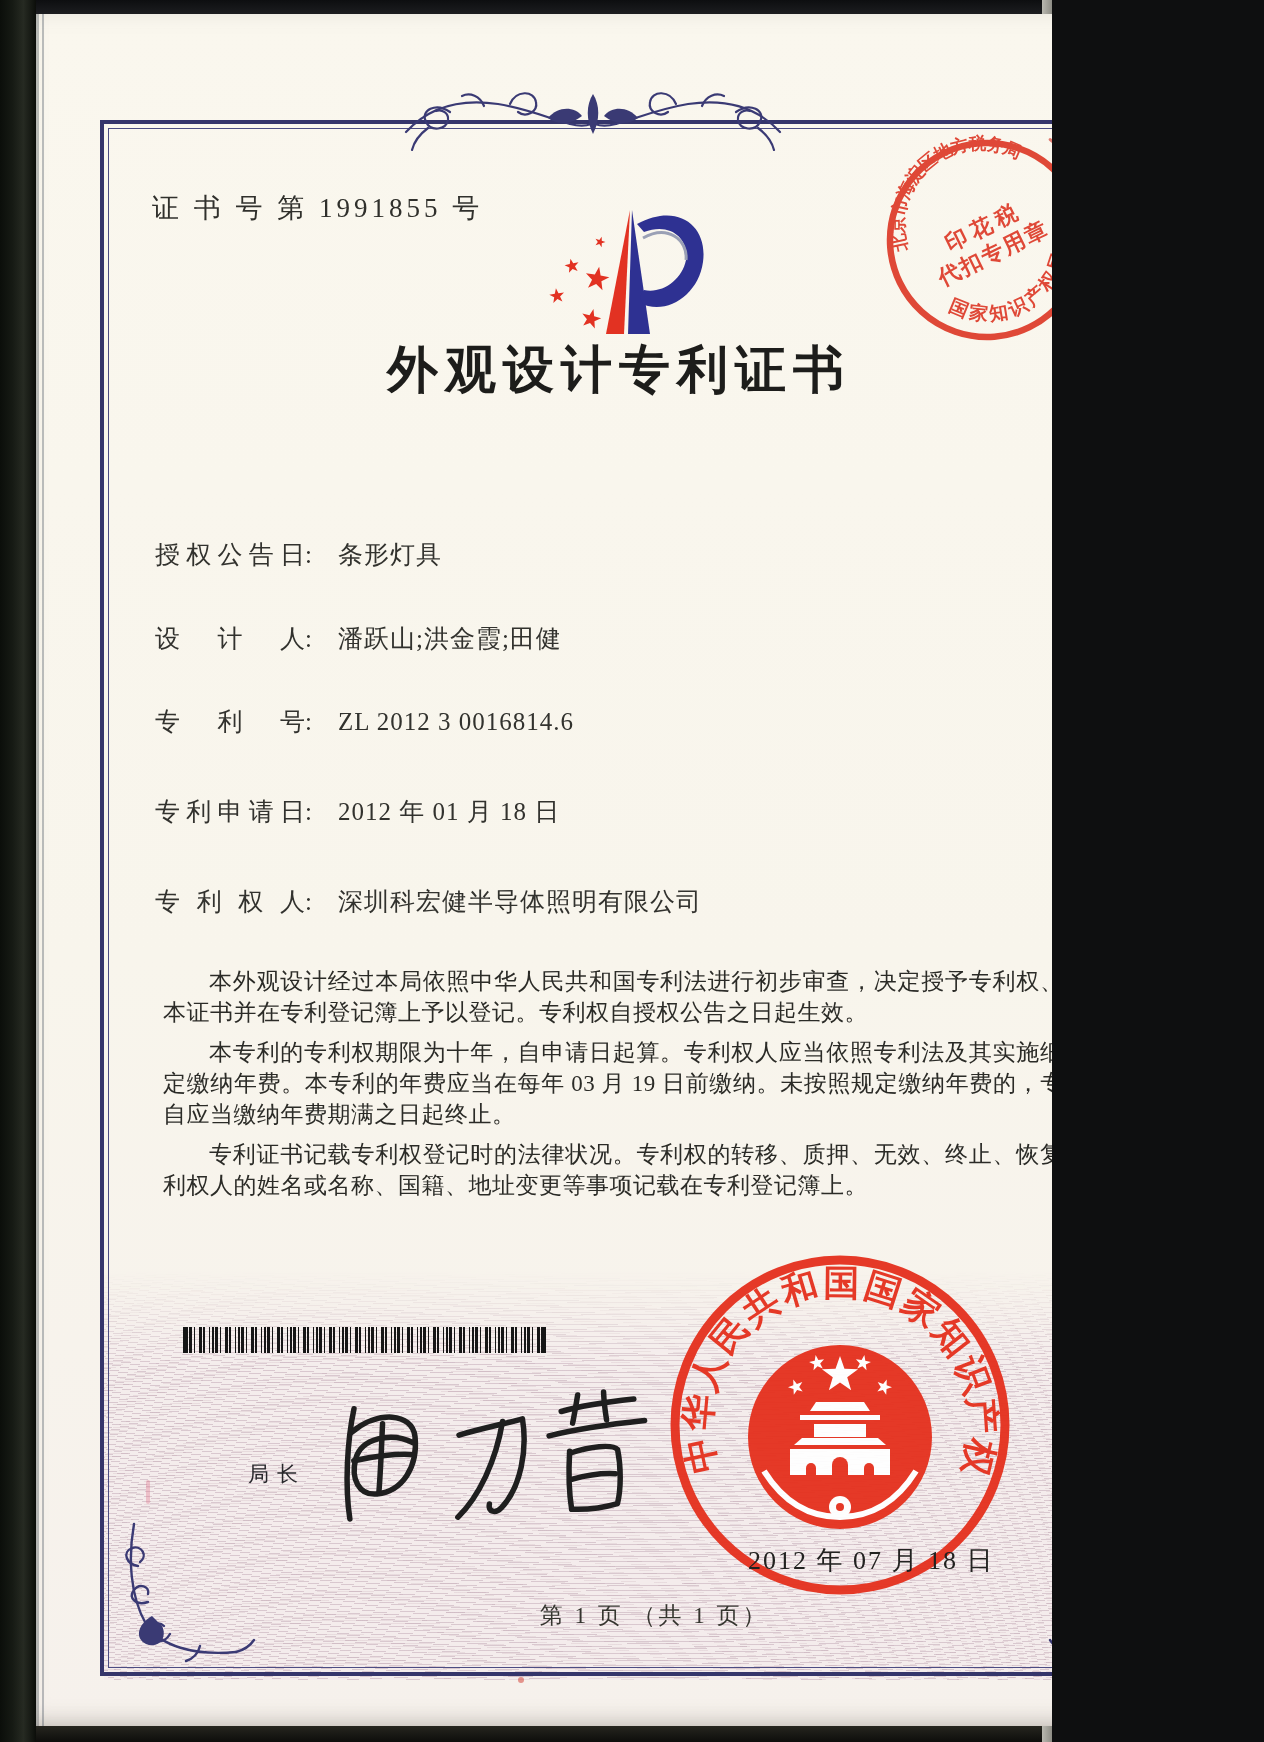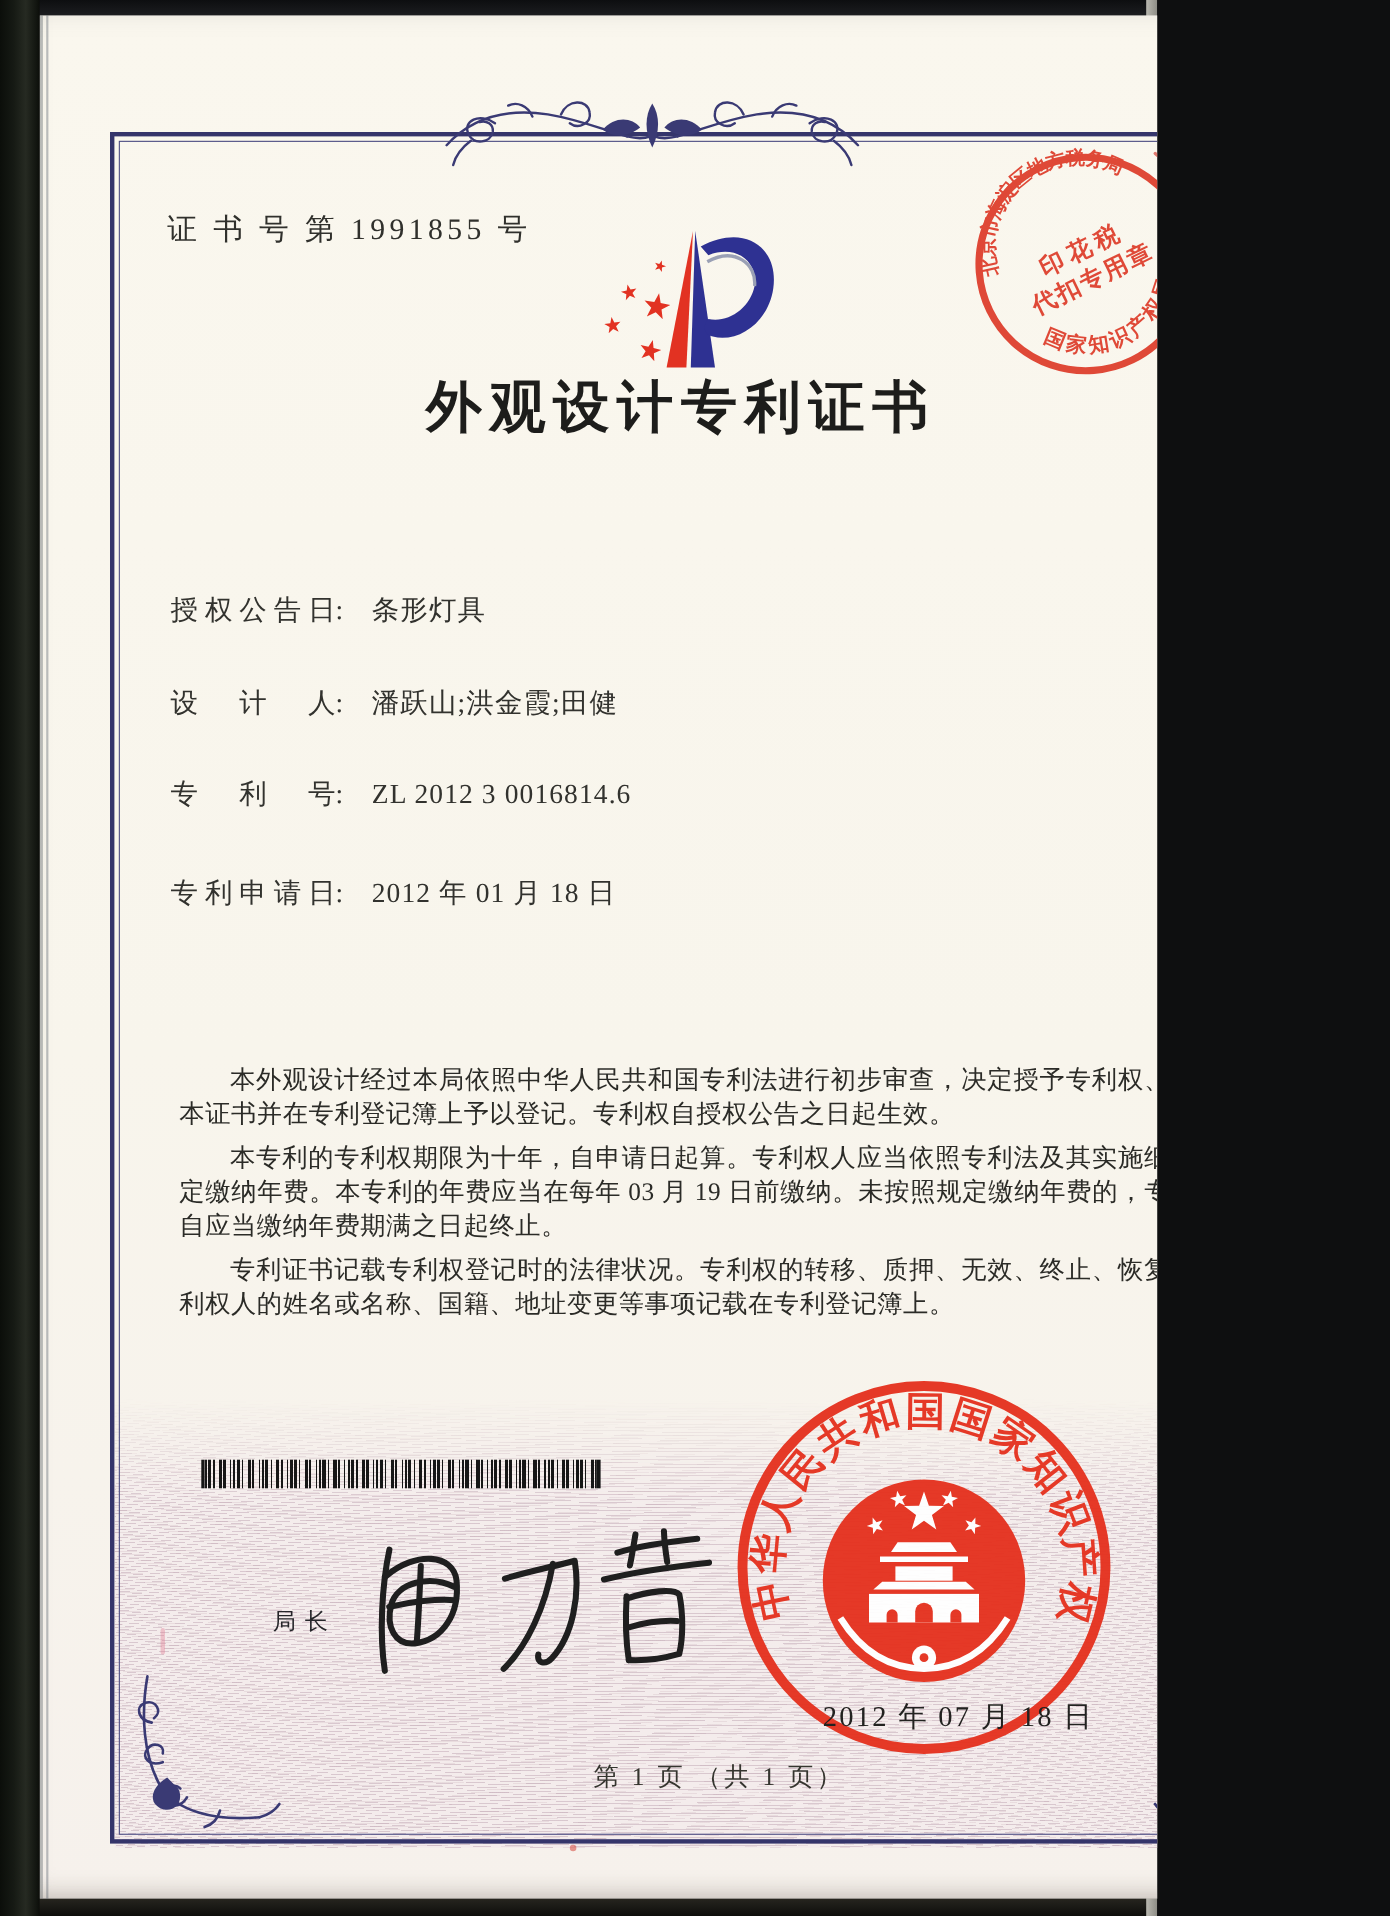--- a/index.html
+++ b/index.html
@@ -176,20 +176,23 @@
       <span class="flabel">授权公告日</span><span class="fcolon">:</span><span class="fvalue">条形灯具</span>
     </div>
     <div class="field f1">
       <span class="flabel">设计人</span><span class="fcolon">:</span><span class="fvalue">潘跃山;洪金霞;田健</span>
     </div>
     <div class="field f2">
       <span class="flabel">专利号</span><span class="fcolon">:</span><span class="fvalue">ZL 2012 3 0016814.6</span>
     </div>
     <div class="field f3">
       <span class="flabel">专利申请日</span><span class="fcolon">:</span><span class="fvalue">2012 年 01 月 18 日</span>
+    </div>
+    <div class="field f4">
+      <span class="flabel">专利权人</span><span class="fcolon">:</span><span class="fvalue">深圳科宏健半导体照明有限公司</span>
     </div>
 
     <div class="paras">
       <p>本外观设计经过本局依照中华人民共和国专利法进行初步审查，决定授予专利权、颁发本证书并在专利登记簿上予以登记。专利权自授权公告之日起生效。</p>
       <p>本专利的专利权期限为十年，自申请日起算。专利权人应当依照专利法及其实施细则规定缴纳年费。本专利的年费应当在每年 03 月 19 日前缴纳。未按照规定缴纳年费的，专利权自应当缴纳年费期满之日起终止。</p>
       <p>专利证书记载专利权登记时的法律状况。专利权的转移、质押、无效、终止、恢复和专利权人的姓名或名称、国籍、地址变更等事项记载在专利登记簿上。</p>
     </div>
 
     <div class="barcode"></div>
 

